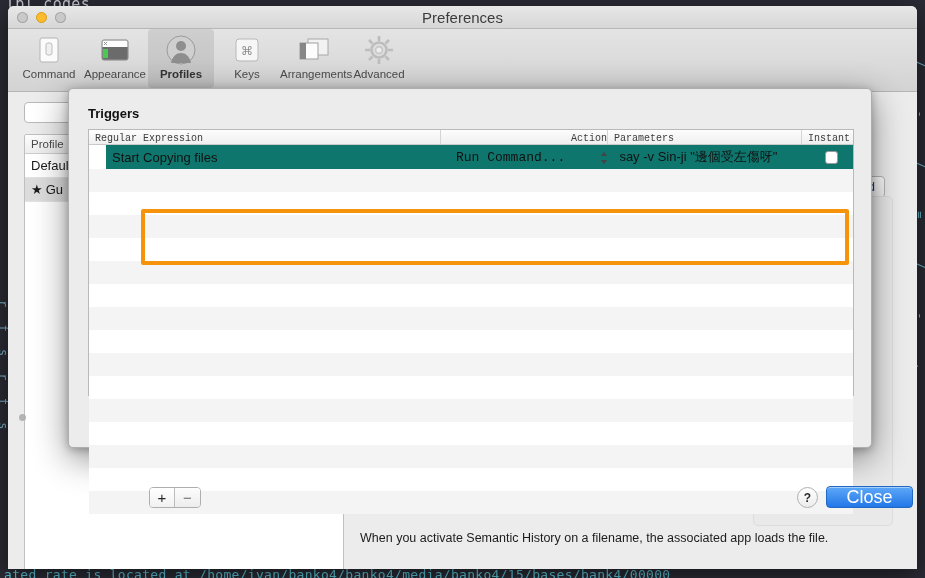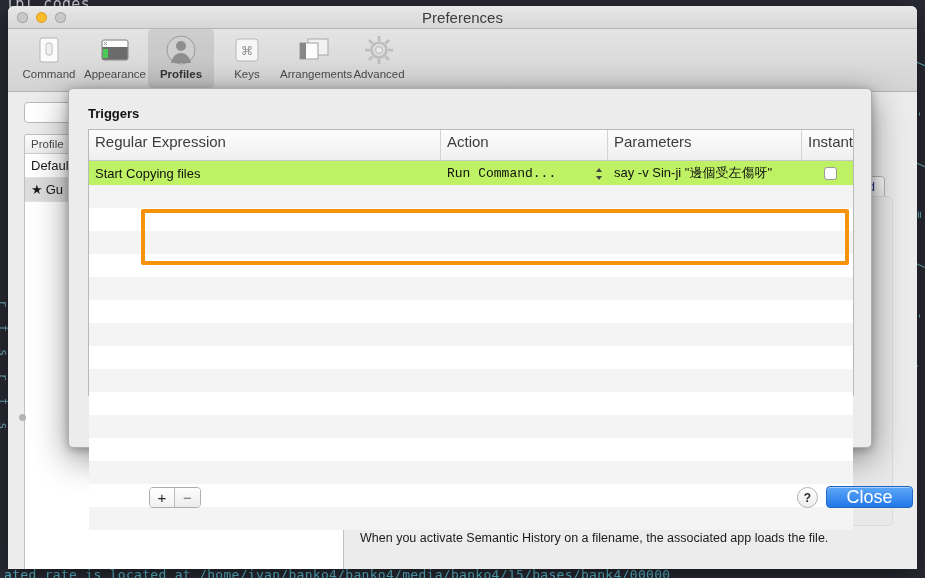--- a/index.html
+++ b/index.html
@@ -136,37 +136,37 @@
     position: absolute; left: 19px; top: 17px;
     font-size: 13px; font-weight: 700; color: #111;
   }
   #triggers-table-wrap {
     position: absolute; left: 19px; top: 40px;
     width: 766px; height: 267px;
     background: #fff;
     border: 1px solid #b9b9b9;
   }
   #table-head {
-    display: flex; height: 31px;
+    display: flex; height: 15px;
     background: linear-gradient(to bottom,#fdfdfd,#efefef);
     border-bottom: 1px solid #c9c9c9;
-    font-size: 15px; color: #3d3d3d;
+    font-size: 10px; color: #3d3d3d; font-family: Liberation Mono, monospace;
   }
   .th { padding: 3px 0 0 6px; border-right: 1px solid #d4d4d4; }
   .th:last-child { border-right: none; }
   .col-regex  { width: 352px; }
-  .col-action { width: 167px; }
+  .col-action { width: 167px; text-align: right; }
   .col-params { width: 194px; }
   .col-instant{ width: 51px; }
 
   .trow { display: flex; height: 23px; align-items: center;
           font-size: 13px; color: #111; }
   .trow.odd  { background: #ffffff; }
   .trow.even { background: #f4f4f4; }
-  .trow.first { background: #bef264; height: 24px; }
+  .trow.first { background: #0f766e; height: 24px; margin-left: 17px; }
   .cell { padding-left: 6px; overflow: hidden; white-space: nowrap; }
   .cell.regex  { width: 352px; }
   .cell.action { width: 167px; display: flex; align-items: flex-end;
                  justify-content: space-between; padding-right: 5px; font-family: Liberation Mono, monospace; }
   .cell.params { width: 194px; }
   .cell.instant{ width: 51px; display: flex; justify-content: center; }
   .stepper { font-size: 11px; color: #333; letter-spacing: -1px; }
   .checkbox {
     width: 13px; height: 13px; background: #fff;
     border: 1px solid #9a9a9a; border-radius: 3px;

